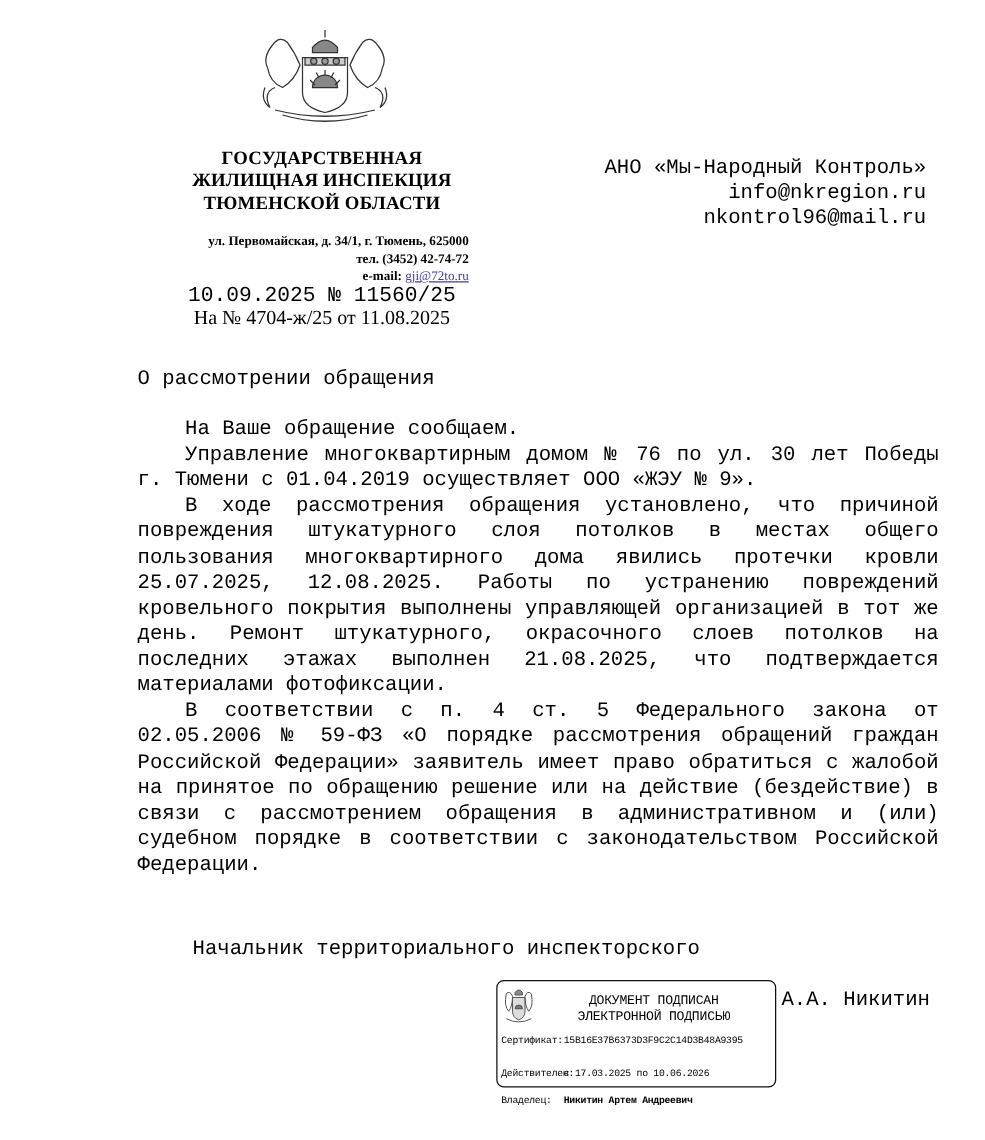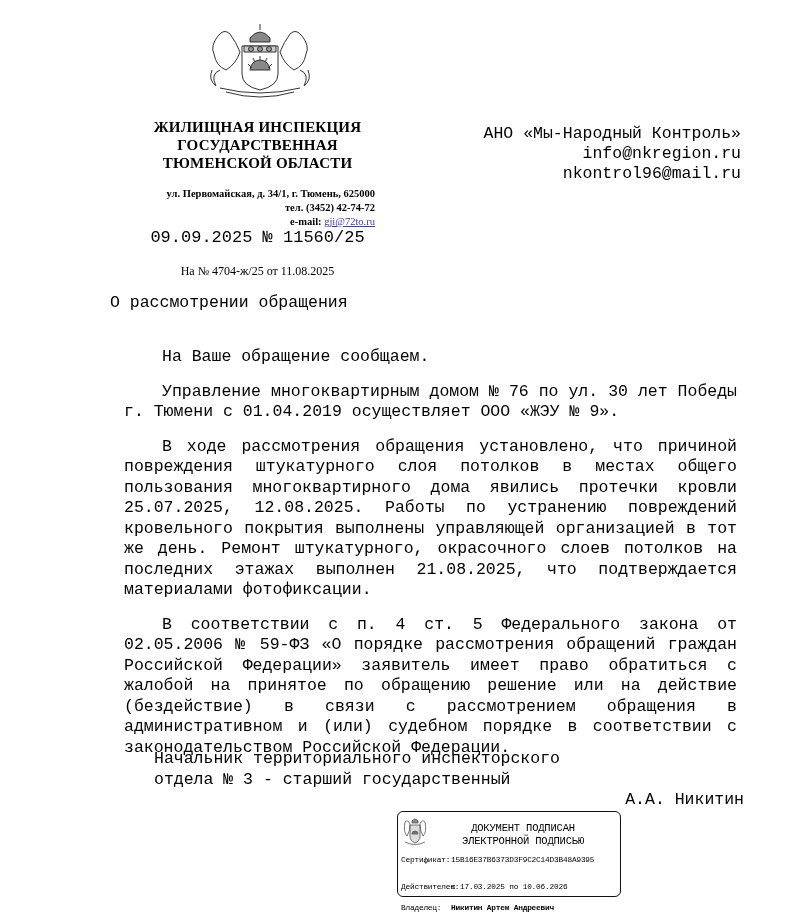--- a/index.html
+++ b/index.html
@@ -9,39 +9,39 @@
   .sans { font-family: Liberation Mono, monospace; }
 
   
   #emblem { left: 206px; top: 24px; width: 108px; height: 74px; }
 
   
   #org-name { left: 140px; top: 118px; width: 235px; text-align: center; font-weight: bold; font-size: 15px; line-height: 18px; letter-spacing: 0.2px; }
   #org-contacts { left: 140px; top: 187px; width: 235px; text-align: right; font-weight: bold; font-size: 10.5px; line-height: 14px; }
   #org-contacts a { color: #3a3ab8; text-decoration: underline; font-weight: normal; }
   #doc-number { left: 140px; top: 228px; width: 235px; text-align: center; font-size: 17px; line-height: 20px; }
-  #reply-to { left: 140px; top: 264px; width: 235px; text-align: center; font-size: 12px; line-height: 14px; }
+  #reply-to { left: 140px; top: 248px; width: 235px; text-align: center; font-size: 16px; line-height: 14px; }
 
   
   #recipient { right: 47px; top: 124px; text-align: right; font-size: 16.5px; line-height: 20px; }
 
   
   #subject { left: 110px; top: 293px; font-size: 16.5px; line-height: 20px; }
 
   
   #body { left: 110px; top: 333px; width: 641px; font-size: 16.5px; line-height: 20.5px; }
-  #body p { margin: 14px; text-align: justify; text-indent: 38px; }
+  #body p { margin: 0; text-align: justify; text-indent: 38px; }
   #body p.nojust { text-align: left; }
 
   
   #signer-title { left: 110px; top: 749px; font-size: 16.5px; line-height: 20.5px; margin-left: 44px; }
   #signer-name { right: 44px; top: 790px; font-size: 16.5px; line-height: 20px; }
 
   
-  #stamp { left: 397px; top: 811px; width: 224px; height: 86px; border: 1.5px solid #111; border-radius: 6px; box-sizing: border-box; }
+  #stamp { left: 397px; top: 784px; width: 224px; height: 86px; border: 1.5px solid #111; border-radius: 6px; box-sizing: border-box; }
   #stamp-emblem { left: 4px; top: 4px; width: 26px; height: 32px; }
   #stamp-title { left: 40px; top: 10px; width: 170px; text-align: center; font-size: 10.5px; line-height: 13px; letter-spacing: -0.2px; }
   .stamp-row { left: 3px; font-size: 7.8px; line-height: 10px; white-space: nowrap; letter-spacing: -0.2px; }
   .stamp-row .k { display: inline-block; width: 50px; }
   #row-cert { top: 43px; }
   #row-owner { top: 56px; margin-top: 35px; }
   #row-owner .v { font-weight: bold; }
   #row-valid { top: 70px; }
 </style>
 </head>
@@ -67,55 +67,54 @@
 
     <path d="M96 12 Q90 4 84 10 Q78 18 74 28 Q78 40 88 46 Q98 42 100 30 Q104 22 96 12 Z"></path>
     <path d="M102 46 Q106 56 98 62 Q104 50 94 46"></path>
 
     <path d="M14 64 Q54 74 94 64"></path>
     <path d="M20 68 Q54 78 88 68"></path>
   </svg>
 </div>
 
 <div id="org-name" class="abs serif">
+  <div>ГОСУДАРСТВЕННАЯ</div>
   <div>ЖИЛИЩНАЯ ИНСПЕКЦИЯ</div>
-  <div>ГОСУДАРСТВЕННАЯ</div>
   <div>ТЮМЕНСКОЙ ОБЛАСТИ</div>
 </div>
 
 <div id="org-contacts" class="abs serif">
   <div>ул. Первомайская, д. 34/1, г. Тюмень, 625000</div>
   <div>тел. (3452) 42-74-72</div>
   <div>
     <span>e-mail:</span>
     <a>gji@72to.ru</a>
   </div>
 </div>
 
-<div id="doc-number" class="abs sans">09.09.2025 № 11560/25</div>
+<div id="doc-number" class="abs sans">10.09.2025 № 11560/25</div>
 <div id="reply-to" class="abs serif">На № 4704-ж/25 от 11.08.2025</div>
 
 <div id="recipient" class="abs sans">
   <div>АНО «Мы-Народный Контроль»</div>
   <div>info@nkregion.ru</div>
   <div>nkontrol96@mail.ru</div>
 </div>
 
 <div id="subject" class="abs sans">О рассмотрении обращения</div>
 
 <div id="body" class="abs sans">
   <p class="nojust">На Ваше обращение сообщаем.</p>
   <p>Управление многоквартирным домом № 76 по ул. 30 лет Победы г. Тюмени с 01.04.2019 осуществляет ООО «ЖЭУ № 9».</p>
   <p>В ходе рассмотрения обращения установлено, что причиной повреждения штукатурного слоя потолков в местах общего пользования многоквартирного дома  явились протечки кровли 25.07.2025, 12.08.2025. Работы по устранению повреждений кровельного покрытия выполнены управляющей организацией в тот же день. Ремонт штукатурного, окрасочного слоев потолков на последних этажах выполнен 21.08.2025, что подтверждается материалами фотофиксации.</p>
   <p>В соответствии с п. 4 ст. 5 Федерального закона от 02.05.2006 № 59-ФЗ «О порядке рассмотрения обращений граждан Российской Федерации» заявитель имеет право обратиться с жалобой на принятое по обращению решение или на действие (бездействие) в связи с рассмотрением обращения в административном и (или) судебном порядке в соответствии с законодательством Российской Федерации.</p>
 </div>
 
 <div id="signer-title" class="abs sans">
   <div>Начальник территориального инспекторского</div>
-  <div>отдела № 3 - старший государственный</div>
 </div>
 <div id="signer-name" class="abs sans">А.А. Никитин</div>
 
 <div id="stamp" class="abs sans">
   <div id="stamp-emblem" class="abs">
     <svg width="26" height="32" viewBox="0 0 26 32" fill="none" stroke="#555" stroke-width="0.8">
       <path d="M10 5 Q13 1 16 5 L16 7 L10 7 Z" fill="#888"></path>
       <path d="M8 9 L18 9 L18 20 Q18 25 13 27 Q8 25 8 20 Z" fill="#ddd"></path>
       <path d="M10 18 A3 3 0 0 1 16 18 Z" fill="#777"></path>
       <path d="M3 6 Q6 3 8 8 Q8 16 5 20 Q1 16 3 6 Z"></path>

